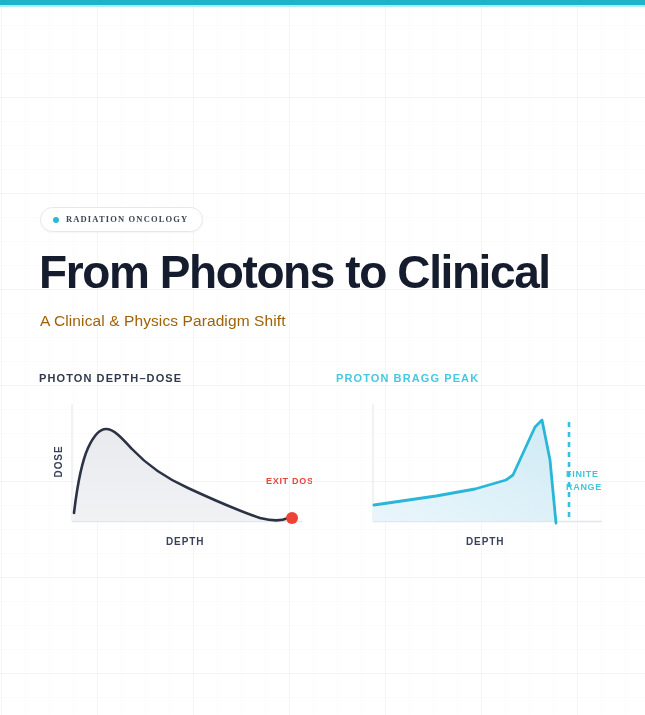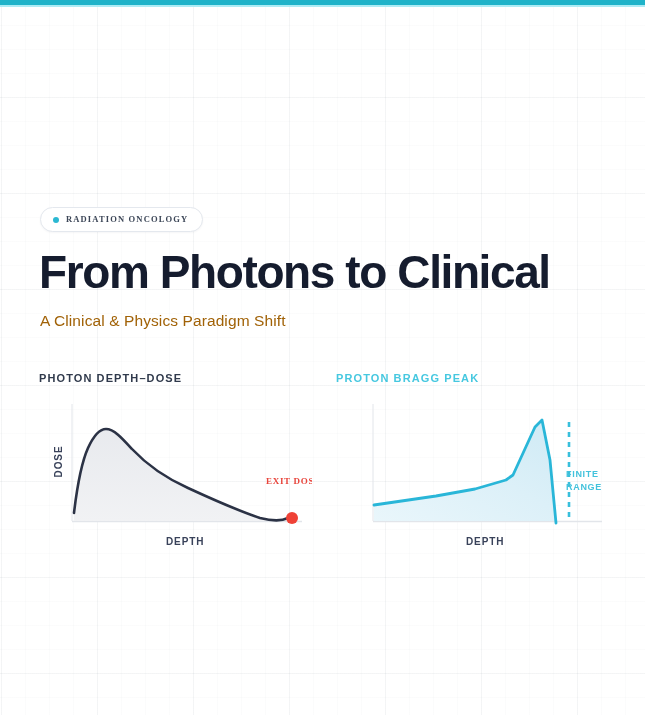--- a/index.html
+++ b/index.html
@@ -157,21 +157,20 @@
     left: 266px;
     top: 476px;
     font-size: 9px;
     font-weight: bold;
     letter-spacing: 0.7px;
     color: #e8453c;
     white-space: nowrap;
     z-index: 4;
     overflow: hidden;
     width: 46px;
-    font-family: Liberation Serif, serif;
   }
   #finite-range-label {
     position: absolute;
     left: 566px;
     top: 468px;
     font-size: 9px;
     font-weight: bold;
     letter-spacing: 0.7px;
     line-height: 1.45;
     color: #43c2dc;

